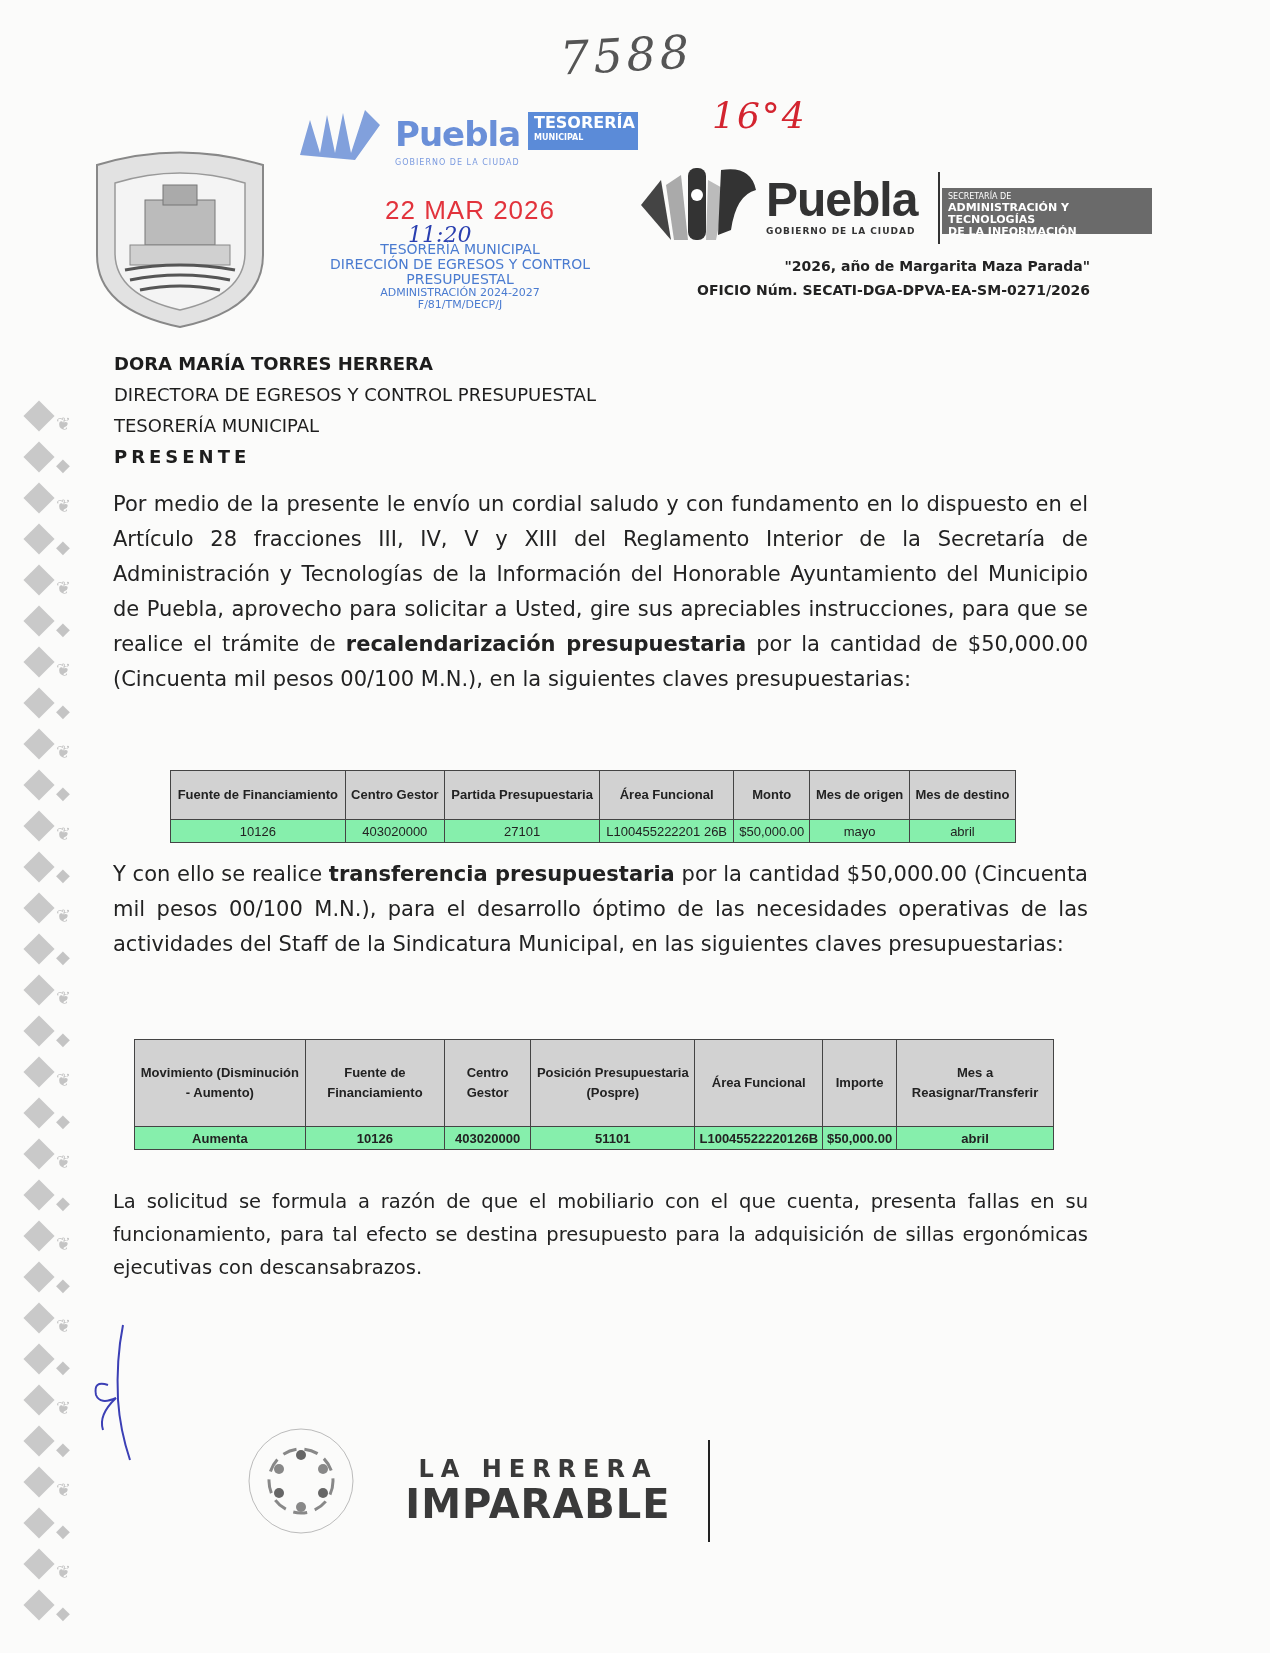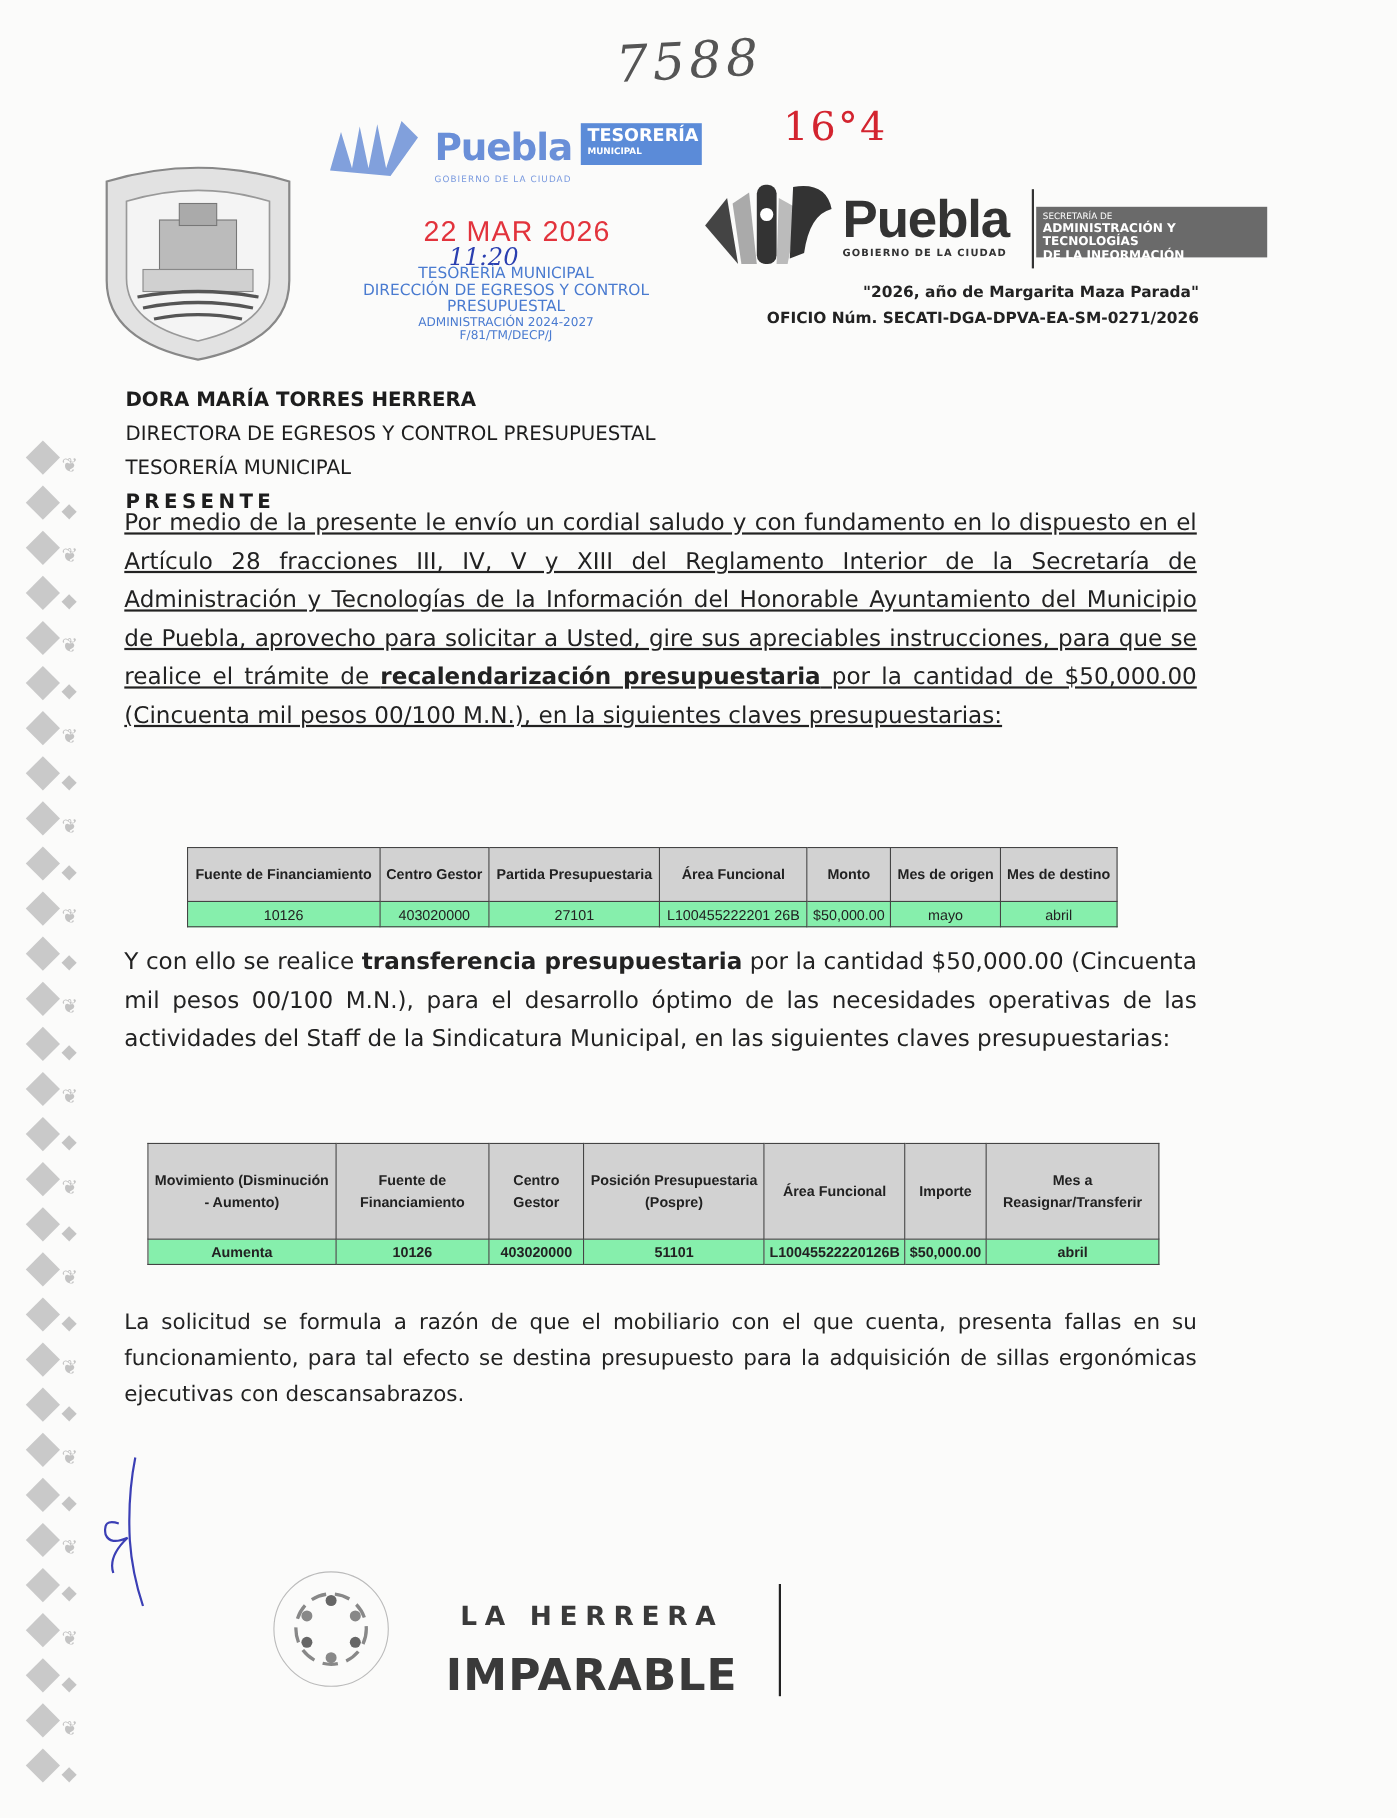--- a/index.html
+++ b/index.html
@@ -4,21 +4,21 @@
 <style>
   html,body{margin:0;padding:0;}
   body{width:1270px;height:1653px;background:#fbfbfa;position:relative;overflow:hidden;font-family:"DejaVu Sans","Liberation Sans",sans-serif;color:#1d1d1d;}
   .abs{position:absolute;}
   
   .border-strip{left:22px;top:405px;width:55px;height:1240px;}
   .diamond{position:absolute;width:22px;height:22px;background:#c9c9c9;transform:rotate(45deg);}
   .leaf{position:absolute;font-size:18px;color:#c4c4c4;}
   
   .hand-num{left:560px;top:28px;font-family:"DejaVu Serif",serif;font-size:46px;color:#555;font-style:italic;letter-spacing:4px;transform:rotate(-3deg);}
-  .red-num{left:712px;top:95px;font-family:"DejaVu Serif",serif;font-size:36px;color:#d3242f;letter-spacing:2px;}
+  .red-num{left:712px;top:95px;font-family:"DejaVu Serif",serif;font-size:36px;color:#d3242f;letter-spacing:2px;font-style:italic;}
   
   .shield{left:85px;top:145px;width:190px;height:185px;}
   
   .stamp{left:290px;top:100px;width:350px;height:230px;color:#3e74c9;text-align:center;}
   .stamp-logo{position:absolute;left:5px;top:5px;width:90px;height:60px;}
   .stamp-puebla{position:absolute;left:105px;top:14px;font-size:34px;font-weight:bold;color:#6a8fd8;letter-spacing:-1px;}
   .stamp-gob{position:absolute;left:105px;top:58px;font-size:8px;letter-spacing:1px;color:#7a9adf;}
   .stamp-teso{position:absolute;left:238px;top:12px;width:110px;height:38px;background:#5b8bd8;color:#fff;font-size:16px;font-weight:bold;line-height:22px;text-align:left;padding-left:6px;box-sizing:border-box;}
   .stamp-teso small{display:block;font-size:8px;line-height:8px;}
   .stamp-date{position:absolute;left:80px;top:95px;width:200px;font-family:"Liberation Sans",sans-serif;font-size:26px;color:#e2333c;letter-spacing:1px;}
@@ -34,40 +34,40 @@
   .secbox b{font-size:11px;line-height:12px;display:block;}
   .year-quote{left:640px;top:258px;width:450px;text-align:right;font-size:14px;font-weight:bold;color:#222;}
   .oficio{left:640px;top:282px;width:450px;text-align:right;font-size:14px;font-weight:bold;color:#222;}
   
   .addr{left:114px;top:348px;font-size:18px;line-height:31px;color:#1d1d1d;}
   .addr .name{font-weight:bold;}
   .addr .presente{font-weight:bold;letter-spacing:4px;}
   
   .para{left:113px;width:975px;font-size:21px;line-height:35px;text-align:justify;color:#222;}
   .para b{font-weight:bold;}
-  .p1{top:458px;text-decoration:underline;}
+  .p1{top:487px;}
   .p2{top:857px;}
   .p3{top:1185px;font-size:19.5px;line-height:33px;}
   
   table{border-collapse:collapse;position:absolute;font-family:"Liberation Sans",sans-serif;}
   th{background:#d2d2d2;font-weight:bold;font-size:13px;line-height:20px;border:1px solid #444;color:#222;padding:2px 4px;}
   td{font-size:13px;border:1px solid #444;text-align:center;padding:2px 4px;color:#222;background:#86efac;}
   .t1{left:170px;top:770px;width:846px;}
   .t1 th{height:44px;}
   .t2{left:134px;top:1039px;width:920px;}
   .t2 th{height:82px;}
   .t2 tr.bold td{font-weight:bold;}
   .t1 td{height:18px;}
   .t2 td{height:18px;}
   
   .sig{left:88px;top:1320px;width:60px;height:150px;}
   .seal{left:245px;top:1425px;width:112px;height:112px;}
   .capital{left:388px;top:1455px;width:300px;}
   .capital-top{font-size:24px;font-weight:bold;letter-spacing:7px;color:#3a3a3a;text-align:center;}
-  .capital-bot{font-size:40px;font-weight:bold;color:#3a3a3a;text-align:center;line-height:42px;letter-spacing:1px;margin-top:19px;}
+  .capital-bot{font-size:40px;font-weight:bold;color:#3a3a3a;text-align:center;line-height:42px;letter-spacing:1px;}
   .foot-bar{left:708px;top:1440px;width:2px;height:102px;background:#222;}
 </style>
 </head>
 <body>
 
 <div class="abs border-strip" id="border">
     <div class="diamond" style="left: 6px; top: 0px;"></div>
     <div class="leaf" style="left: 34px; top: 8px;">❦</div>
     <div class="diamond" style="left: 6px; top: 41px;"></div>
     <div class="leaf" style="left: 34px; top: 49px;">◆</div>

